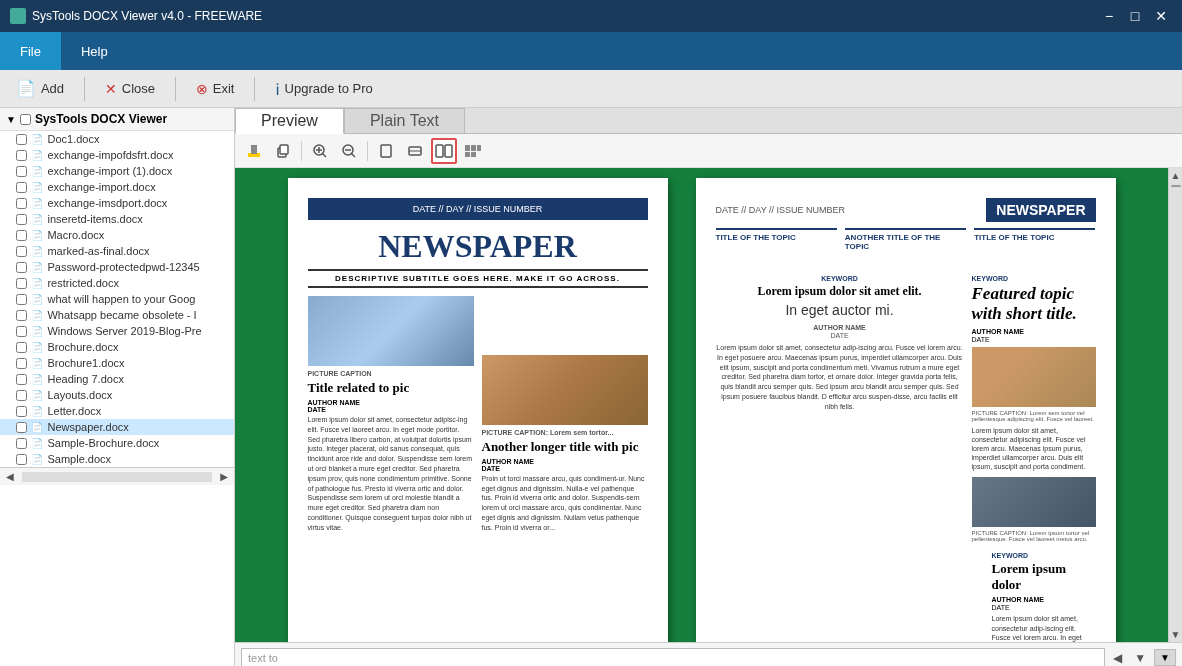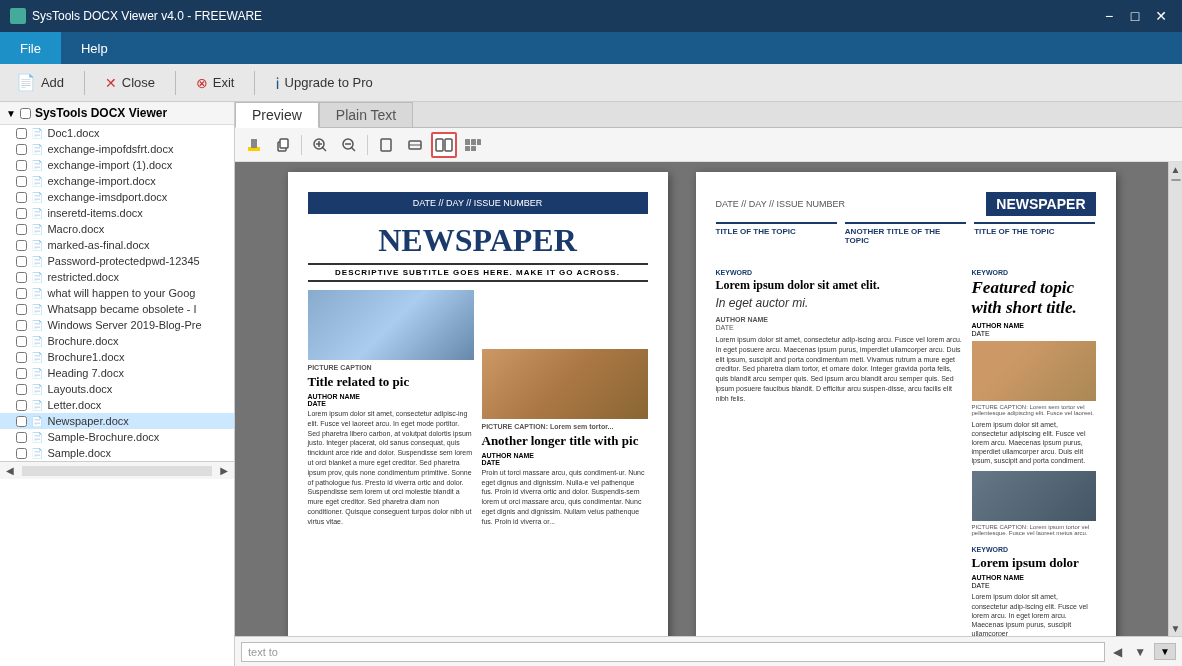--- a/index.html
+++ b/index.html
@@ -19,21 +19,21 @@
     .title-bar-controls { display: flex; gap: 4px; }
     .title-bar-btn {
       background: none; border: none; color: white; font-size: 14px; cursor: pointer;
       width: 22px; height: 22px; display: flex; align-items: center; justify-content: center;
     }
 
     
     .menu-bar {
       background: #1a5a8a;
       display: flex;
-      height: 32px;
+      height: 38px;
     }
     .menu-item {
       color: white; padding: 0 20px; display: flex; align-items: center;
       cursor: pointer; font-size: 13px; height: 100%;
     }
     .menu-item.active { background: #1e90c8; }
 
     
     .toolbar {
       background: #e8e8e8;
@@ -100,21 +100,21 @@
     }
 
     
     .tabs {
       display: flex;
       background: #e0e0e0;
       border-bottom: 1px solid #bbb;
       height: 26px;
     }
     .tab {
-      padding: 4px 16px; font-size: 14px; cursor: pointer;
+      padding: 4px 25px; font-size: 16px; cursor: pointer;
       border: 1px solid #bbb; border-bottom: none;
       background: #d8d8d8; color: #555;
       display: flex; align-items: center;
     }
     .tab.active {
       background: white; color: #333; border-bottom: 1px solid white; margin-bottom: -1px;
       z-index: 1;
     }
 
     
@@ -133,21 +133,21 @@
       font-size: 14px; color: #444; border-radius: 2px;
     }
     .view-btn.active { background: #fff; border: 2px solid #e05050; }
     .view-separator { width: 1px; height: 20px; background: #ccc; margin: 0 2px; }
 
     
     .doc-preview {
       flex: 1;
       overflow-y: auto;
       overflow-x: auto;
-      background: #737373;
+      background: #15803d;
       display: flex;
       justify-content: center;
       padding: 10px;
       gap: 28px;
     }
 
     .page-container {
       background: white;
       width: 380px;
       min-height: 500px;
@@ -521,39 +521,39 @@
           <div style="display:flex; justify-content:space-between; align-items:center; margin-bottom:6px;">
             <span style="font-size:9px; color:#555;">DATE // DAY // ISSUE NUMBER</span>
             <div style="background:#1a3a6c; color:white; font-size:14px; font-weight:bold; padding:4px 10px;">NEWSPAPER</div>
           </div>
           <div style="display:flex; gap:8px; margin-bottom:24px;">
             <div style="flex:1; font-size:8px; font-weight:bold; color:#1a3a6c; border-top:2px solid #1a3a6c; padding-top:3px;">TITLE OF THE TOPIC</div>
             <div style="flex:1; font-size:8px; font-weight:bold; color:#1a3a6c; border-top:2px solid #1a3a6c; padding-top:3px;">ANOTHER TITLE OF THE TOPIC</div>
             <div style="flex:1; font-size:8px; font-weight:bold; color:#1a3a6c; border-top:2px solid #1a3a6c; padding-top:3px;">TITLE OF THE TOPIC</div>
           </div>
           <div style="display:flex; gap:8px;">
-            <div style="flex:2;">
+            <div style="flex:2;text-align:center;">
               <div class="keyword-label">KEYWORD</div>
               <div style="font-size:12px; font-weight:bold; font-family:Georgia,serif; margin-bottom:3px;">Lorem ipsum dolor sit amet elit.</div>
-              <div style="font-size:12px; font-style:italic; margin-bottom:6px; color:#333;">In eget auctor mi.</div>
+              <div style="font-size:14px; margin-bottom:6px; color:#333;">In eget auctor mi.</div>
               <div style="font-size:7px; color:#555; font-weight:bold; margin-bottom:1px;">AUTHOR NAME</div>
               <div style="font-size:7px; color:#555; margin-bottom:4px;">DATE</div>
               <div style="font-size:7px; line-height:1.4; color:#333;">Lorem ipsum dolor sit amet, consectetur adip-iscing arcu. Fusce vel lorem arcu. In eget posuere arcu. Maecenas ipsum purus, imperdiet ullamcorper arcu. Duis elit ipsum, suscipit and porta condimentum meti. Vivamus rutrum a mure eget creditor. Sed pharetra diam tortor, et ornare dolor. Integer gravida porta felis, quis blandit arcu semper quis. Sed ipsum arcu blandit arcu semper quis. Sed ipsum posuere faucibus blandit. D efficitur arcu suspen-disse, arcu facilis elit nibh felis.</div>
             </div>
             <div style="flex:1;">
               <div class="keyword-label">KEYWORD</div>
               <div class="featured-title">Featured topic with short title.</div>
               <div style="font-size:7px; font-weight:bold; margin-bottom:1px;">AUTHOR NAME</div>
               <div style="font-size:7px; margin-bottom:4px;">DATE</div>
               <div class="r-img-placeholder"></div>
               <div style="font-size:6px; color:#555; margin-bottom:4px;">PICTURE CAPTION: Lorem sem tortor vel pellentesque adipiscing elit. Fusce vel laoreet.</div>
               <div style="font-size:7px; line-height:1.3; color:#333; margin-bottom:6px;">Lorem ipsum dolor sit amet, consectetur adipiscing elit. Fusce vel lorem arcu. Maecenas ipsum purus, imperdiet ullamcorper arcu. Duis elit ipsum, suscipit and porta condiment.</div>
               <div class="r-img-placeholder2"></div>
               <div style="font-size:6px; color:#555; margin-bottom:4px;">PICTURE CAPTION: Lorem ipsum tortor vel pellentesque. Fusce vel laoreet metus arcu.</div>
-              <div style="margin-top:10px;">
+              <div style="margin-top:10px;margin-left:20px;">
                 <div class="keyword-label">KEYWORD</div>
                 <div style="font-size:13px; font-weight:bold; font-family:Georgia,serif; margin-bottom:3px;">Lorem ipsum dolor</div>
                 <div style="font-size:7px; font-weight:bold; margin-bottom:1px;">AUTHOR NAME</div>
                 <div style="font-size:7px; margin-bottom:3px;">DATE</div>
                 <div style="font-size:7px; line-height:1.3; color:#333;">Lorem ipsum dolor sit amet, consectetur adip-iscing elit. Fusce vel lorem arcu. In eget lorem arcu. Maecenas ipsum purus, suscipit ullamcorper</div>
               </div>
             </div>
           </div>
         </div>
 

